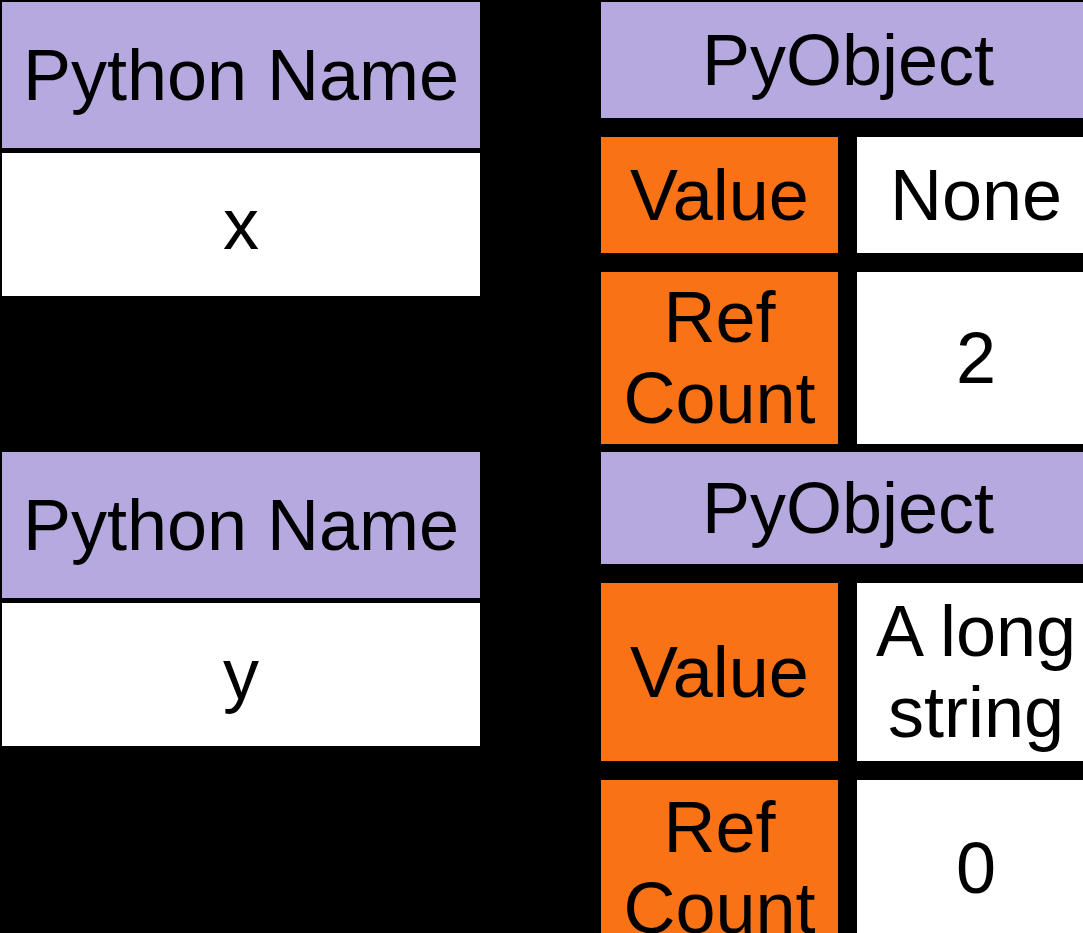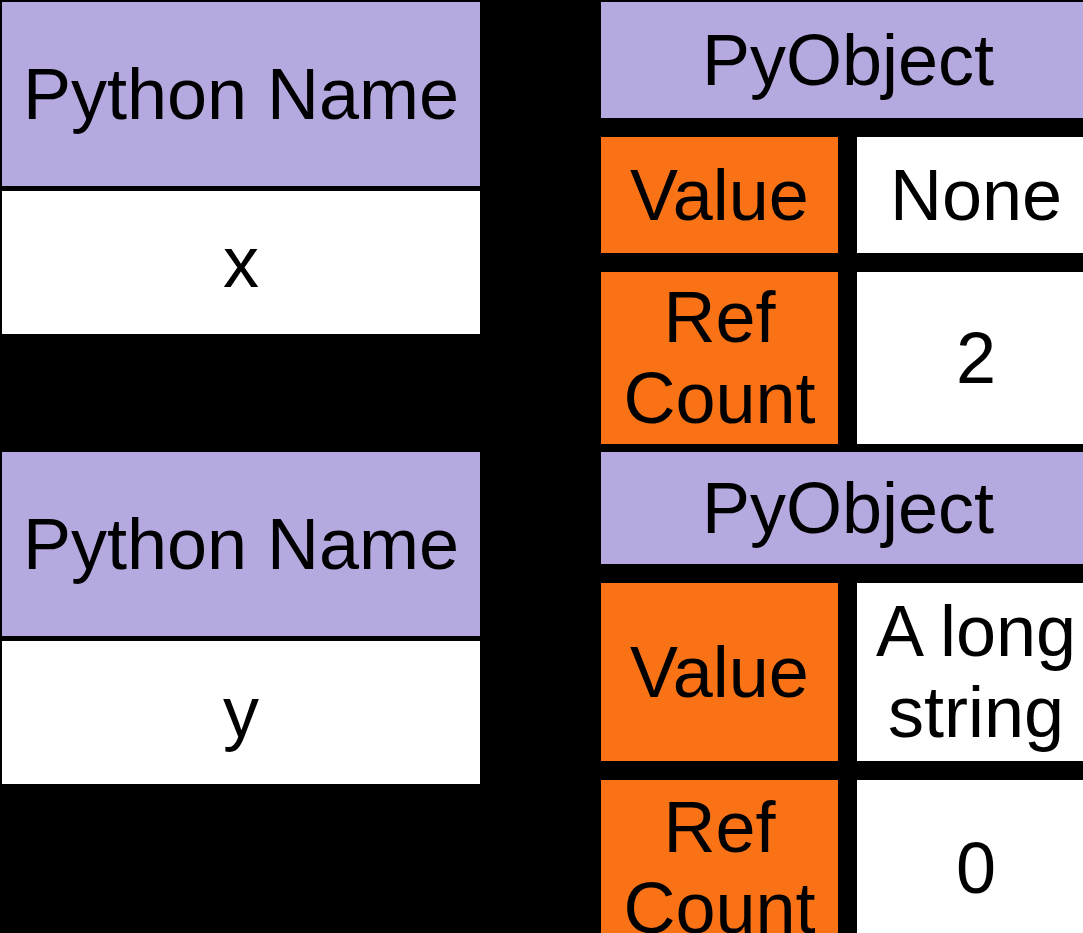--- a/index.html
+++ b/index.html
@@ -34,21 +34,21 @@
 
   
   .name-table {
     position: absolute;
     width: 478px;
     display: grid;
     grid-template-columns: 478px;
     gap: 5px;
     background: #000000;
   }
-  .name-table .hdr { height: 184px; }
+  .name-table .hdr { height: 146px; }
   .name-table .val { height: 143px; }
   #name-a { left: 2px; top: 2px; }
   #name-b { left: 2px; top: 452px; }
 
   
   .obj-table {
     position: absolute;
     width: 514px;
     display: grid;
     grid-template-columns: 237px 238px;

